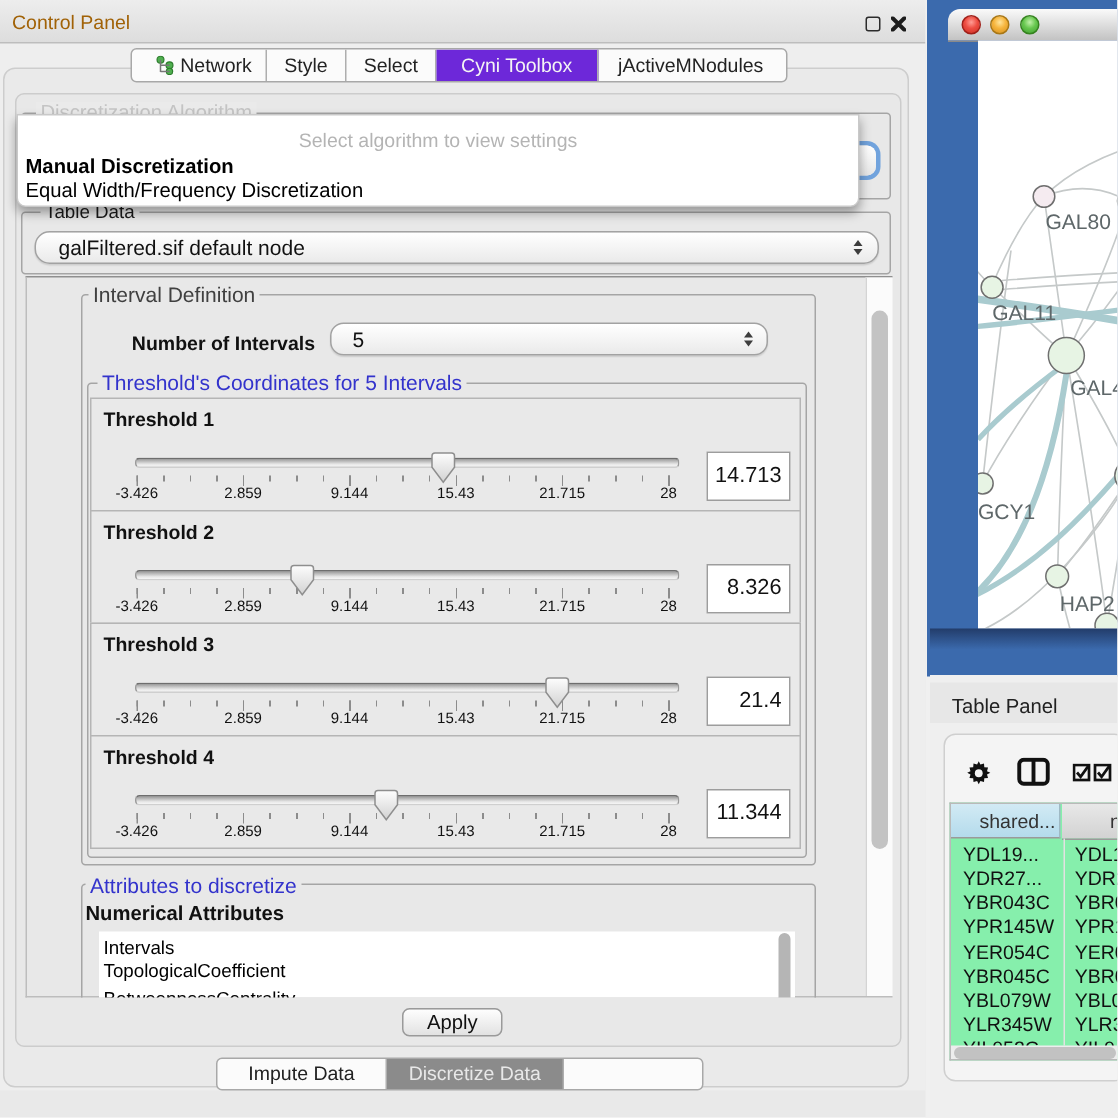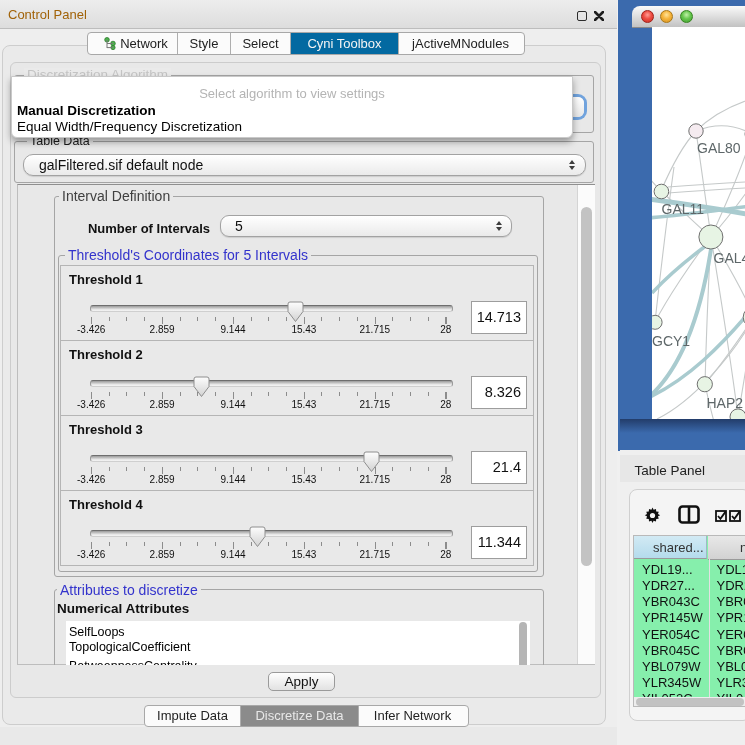--- a/index.html
+++ b/index.html
@@ -16,21 +16,21 @@
 .trow{position:absolute;left:60px;width:472px;height:74px;border:1px solid #b5b5b5;background:#e9e9e9;}
 .tlabel{position:absolute;left:8px;top:6px;font-weight:bold;font-size:13px;color:#111;}
 .track{position:absolute;left:29px;top:39px;width:361px;height:5px;border-top:1px solid #6e6e6e;border-bottom:1px solid #cfcfcf;border-left:1px solid #9a9a9a;border-right:1px solid #9a9a9a;border-radius:3px;background:linear-gradient(#9a9a9a,#e8e8e8 70%,#f5f5f5);}
 .ticks1{position:absolute;left:30px;top:51px;width:357px;height:4px;background:repeating-linear-gradient(90deg,#8c8c8c 0,#8c8c8c 1px,transparent 1px,transparent 17.725px);}
 .ticks2{position:absolute;left:30px;top:51px;width:357px;height:7px;background:repeating-linear-gradient(90deg,#8c8c8c 0,#8c8c8c 1px,transparent 1px,transparent 70.9px);}
 .tlab{position:absolute;top:58px;font-size:10px;font-weight:normal;color:#111;transform:translateX(-50%);white-space:nowrap;}
 .tfield{position:absolute;left:410px;top:35px;width:49px;height:31px;background:#fff;border:1px solid #9d9d9d;font-size:14.5px;color:#111;text-align:right;padding-right:5px;line-height:31px;}
 .thumb{position:absolute;top:35px;}
 .seg{height:21px;line-height:21px;font-size:13px;color:#222;text-align:center;float:left;border-right:1px solid #aeaeae;box-sizing:border-box;}
 .seg:last-child{border-right:none;}
-.dark{background:#0369a1;color:#f4f4f4;}
+.dark{background:#6d28d9;color:#f4f4f4;}
 </style>
 </head>
 <body>
 <div id="stage">
 
 <div class="abs" style="left:0;top:0;width:617px;height:727px;background:#eeeeee;"></div>
 <div class="abs" style="left:0;top:0;width:617px;height:28px;background:linear-gradient(#ededed,#dddddd);border-bottom:1px solid #bdbdbd;"></div>
 <div class="abs" style="left:8px;top:7px;font-size:13px;color:#a16207;">Control Panel</div>
 <div class="abs" style="left:577px;top:11px;width:8px;height:8px;border:1.6px solid #2c2c2c;border-radius:2px;"></div>
 <div class="abs" style="left:594px;top:11px;width:10px;height:10px;">
@@ -161,34 +161,34 @@
           <path d="M3,1 h11 q2,0 2,2 v7.5 l-7.5,10 l-7.5,-10 v-7.5 q0,-2 2,-2 z" fill="url(#thg)" stroke="#8e8e8e" stroke-width="1"></path>
         </svg></div>
  <div class="tfield">11.344</div>
 </div>
 
 <div class="abs" style="left:17px;top:580px;width:578px;height:85px;overflow:hidden;">
  <div class="grp" style="left:37px;top:9px;width:488px;height:120px;"></div>
  <div class="gtitle" style="left:40px;top:3px;color:#3333cc;font-size:14px;">Attributes to discretize</div>
  <div class="abs" style="left:40px;top:21px;font-size:13.5px;font-weight:bold;color:#111;">Numerical Attributes</div>
  <div class="abs" style="left:49px;top:41px;width:464px;height:60px;background:#ffffff;">
-  <div style="position:absolute;left:3px;top:4px;font-size:12.5px;">SelfLoops</div>
+  <div style="position:absolute;left:3px;top:4px;font-size:12.5px;">Intervals</div>
   <div style="position:absolute;left:3px;top:19px;font-size:12.5px;">TopologicalCoefficient</div>
   <div style="position:absolute;left:3px;top:38px;font-size:12.5px;">BetweennessCentrality</div>
   <div style="position:absolute;left:453px;top:1px;width:8px;height:70px;background:#b5b5b5;border-radius:4px;"></div>
  </div>
 </div>
 
 <div class="abs" style="left:577px;top:185px;width:18px;height:479px;background:#fbfbfb;border-left:1px solid #d4d4d4;box-sizing:border-box;"></div>
 <div class="abs" style="left:581px;top:207px;width:11px;height:359px;background:#c3c3c3;border-radius:5.5px;"></div>
 
 <div class="abs" style="left:268px;top:672px;width:67px;height:19px;border:1px solid #9a9a9a;border-radius:5px;background:linear-gradient(#fefefe,#e2e2e2);text-align:center;line-height:18px;font-size:13.5px;color:#111;box-sizing:border-box;">Apply</div>
 
 <div class="abs" style="left:144px;top:705px;width:323px;height:20px;background:#fbfbfb;border:1px solid #a8a8a8;border-radius:4px;overflow:hidden;">
- <div class="seg" style="width:96px;height:20px;line-height:20px;">Impute Data</div>
+ <div class="seg" style="width:113px;height:20px;line-height:20px;">Impute Data</div>
  <div class="seg dark" style="width:118px;height:24px;line-height:20px;background:#8b8b8b;color:#e8e8e8;">Discretize Data</div>
  <div class="seg" style="width:107px;height:20px;line-height:20px;">Infer Network</div>
 </div>
 
 <div class="abs" style="left:617px;top:0;width:128px;height:745px;background:#f0f0f0;"></div>
 <div class="abs" style="left:618px;top:0;width:127px;height:451px;background:#3b6aad;"></div>
 
 <div class="abs" style="left:632px;top:6px;width:113px;height:21px;background:linear-gradient(#fafafa,#c2c2c2);border-radius:8px 0 0 0;border-bottom:1px solid #8a8a8a;"></div>
 <div class="abs" style="left:641px;top:10px;width:13px;height:13px;border-radius:50%;background:radial-gradient(circle at 50% 35%,#ff9d95 0%,#ee4d42 45%,#c92f24 100%);border:0.5px solid #a02019;box-sizing:border-box;"></div>
 <div class="abs" style="left:660px;top:10px;width:13px;height:13px;border-radius:50%;background:radial-gradient(circle at 50% 35%,#ffe49a 0%,#f6b43c 45%,#d3901f 100%);border:0.5px solid #a87716;box-sizing:border-box;"></div>

